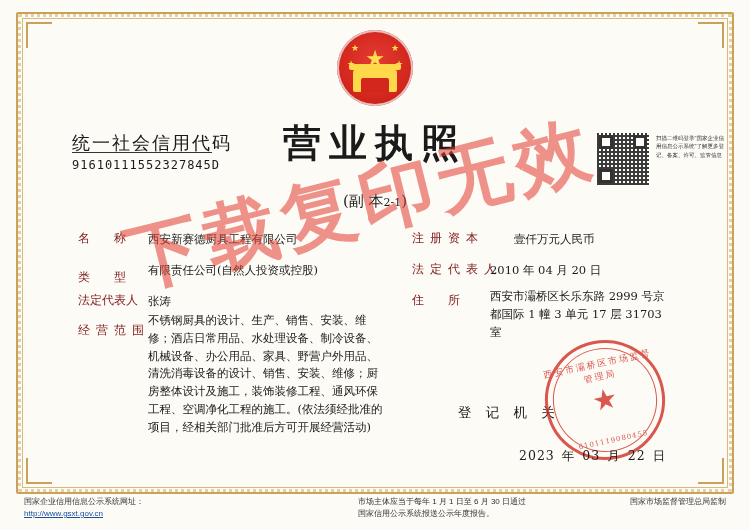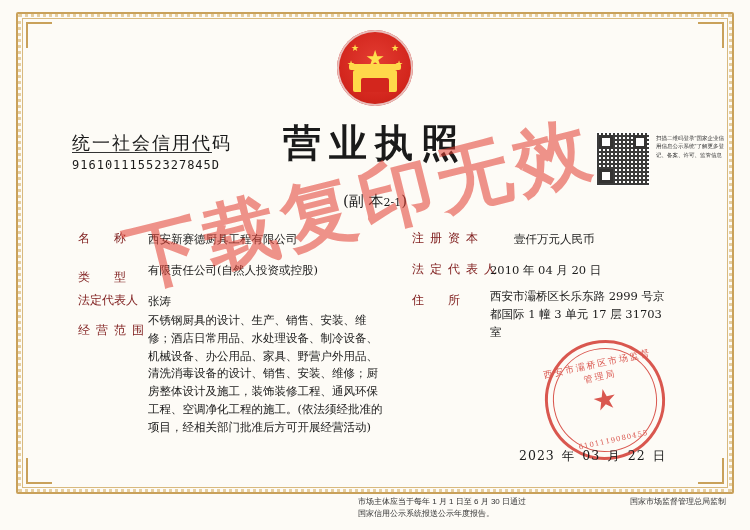--- a/index.html
+++ b/index.html
@@ -339,35 +339,40 @@
 
   <div class="field-label lbl-capital">注册资本</div>
   <div class="field-value val-capital">壹仟万元人民币</div>
 
   <div class="field-label lbl-date">法定代表人</div>
   <div class="field-value val-date">2010 年 04 月 20 日</div>
 
   <div class="field-label lbl-addr">住　所</div>
   <div class="field-value val-addr">西安市灞桥区长乐东路 2999 号京都国际 1 幢 3 单元 17 层 31703 室</div>
 
+  <div class="lbl-authority">登 记 机 关</div>
 
   <div class="seal">
     <div class="ring"></div>
     <div class="arc-top">西安市灞桥区市场监督管理局</div>
     <div class="sstar">★</div>
     <div class="arc-bottom">6101119080455</div>
   </div>
 
   <div class="date-line">
     <span class="v">2023</span><span>年</span><span class="v">03</span><span>月</span><span class="v">22</span><span>日</span>
   </div>
 
   <div class="watermark">下载复印无效</div>
 
   <div class="footer">
+    <div class="fl">
+      <div>国家企业信用信息公示系统网址：</div>
+      <div><a href="#">http://www.gsxt.gov.cn</a></div>
+    </div>
     <div class="fc">
       <div>市场主体应当于每年 1 月 1 日至 6 月 30 日通过</div>
       <div>国家信用公示系统报送公示年度报告。</div>
     </div>
     <div class="fr">国家市场监督管理总局监制</div>
   </div>
 
 </div>
 
 </body></html>

